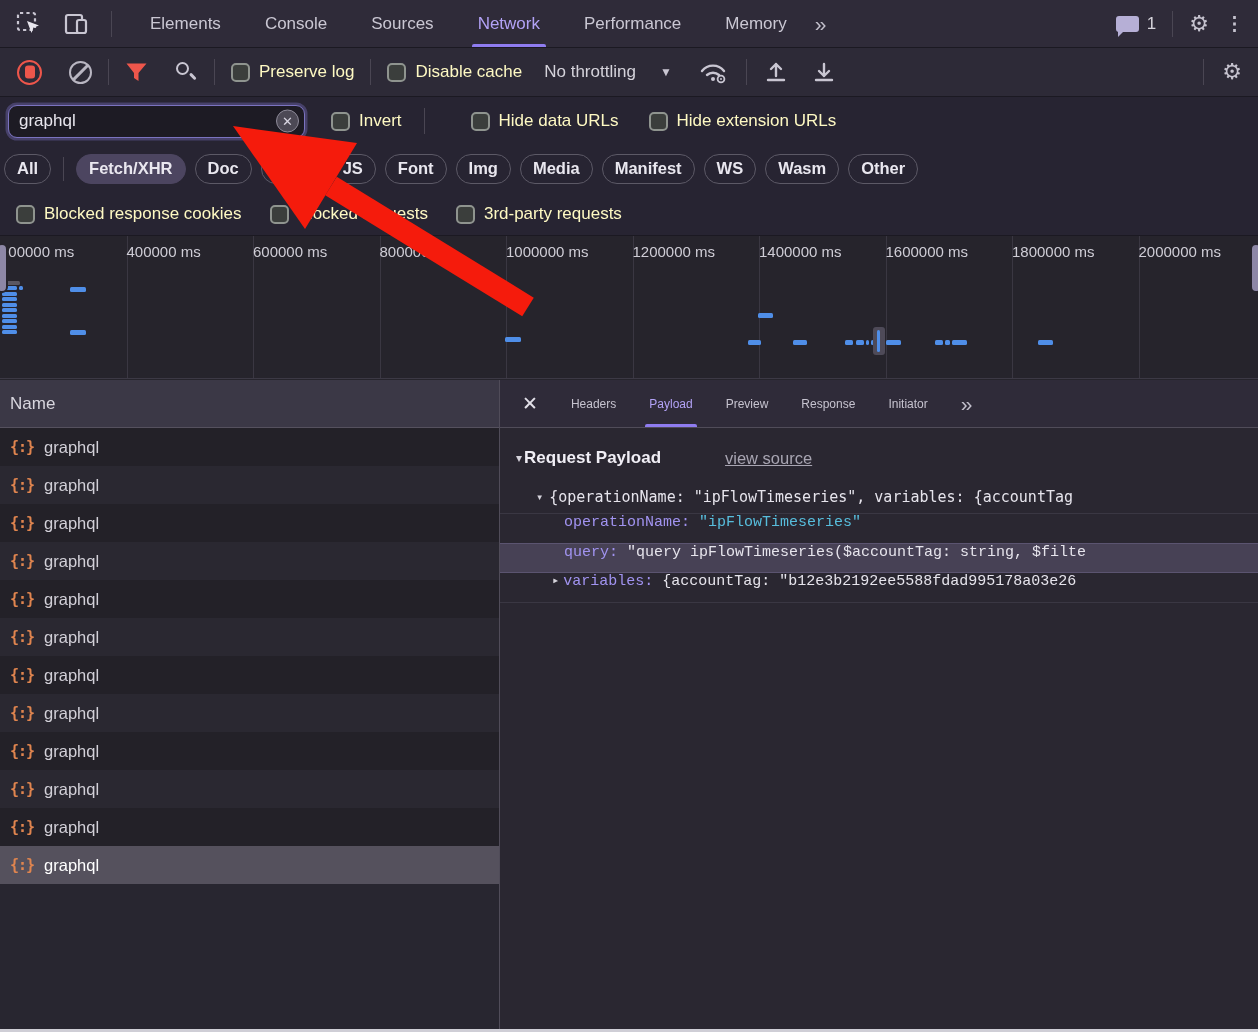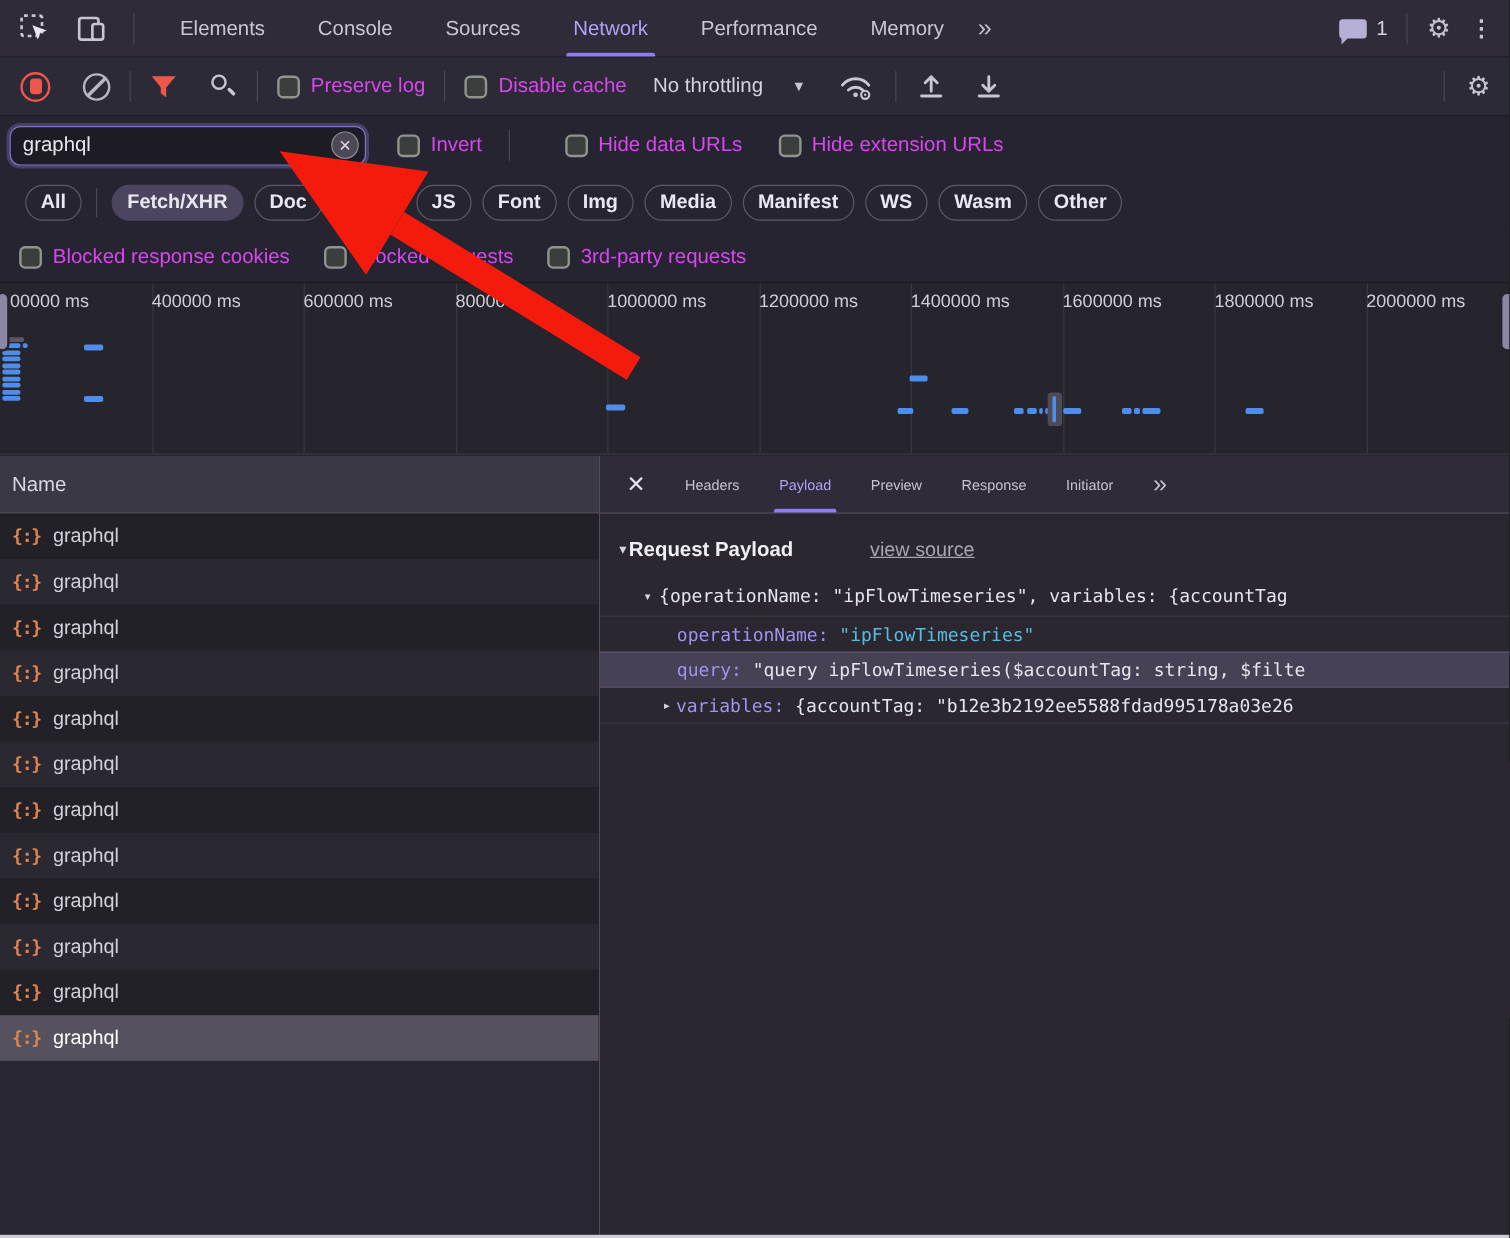--- a/index.html
+++ b/index.html
@@ -33,40 +33,40 @@
     display:flex; align-items:center; gap:0; }
   .record { position:relative; width:25px; height:25px; border:2.5px solid #ee564b; border-radius:50%; margin-left:17px; }
   .record i { position:absolute; left:50%; top:50%; transform:translate(-50%,-50%); width:10px; height:13px; background:#ee564b; border-radius:3px; }
   .block { position:relative; width:23px; height:23px; border:2.5px solid #b9b6c2; border-radius:50%; margin-left:27px; }
   .block::after { content:""; position:absolute; left:-1px; top:8px; width:21px; height:2.5px; background:#b9b6c2; transform:rotate(-45deg); }
   .t-sep { margin:0 16px; }
   .mag { position:relative; width:24px; height:24px; }
   .mag i { position:absolute; left:2px; top:2px; width:13px; height:13px; border:2.5px solid #c9c6d2; border-radius:50%; }
   .mag::after { content:""; position:absolute; left:15px; top:15px; width:8px; height:2.5px; background:#c9c6d2; transform:rotate(45deg); border-radius:2px; }
   .cb { width:19px; height:19px; border:2px solid #8f948f; border-radius:5px; background:#3b3e3c; flex:none; }
-  .cb-group { display:flex; align-items:center; gap:9px; font-size:17px; color:#d946ef; }
+  .cb-group { display:flex; align-items:center; gap:9px; font-size:17px; color:#fef9c3; }
   .throttle { display:flex; align-items:center; gap:24px; margin-left:22px; font-size:17px; }
   .dd-arrow { font-size:12px; color:#c9c6d2; }
   svg.icn { display:block; }
 
   
   #filterrow { top:97px; height:48px; background:#272432; display:flex; align-items:center; }
   #filter-box { position:relative; margin-left:8px; width:297px; height:33px; background:#1d1b24;
     border:1px solid #7b73c0; border-radius:9px; box-shadow:0 0 0 2.5px rgba(124,113,196,.38);
     display:flex; align-items:center; }
   #filter-input { background:transparent; border:none; outline:none; color:#e8e6ee; font-size:17px;
     font-family:"Liberation Sans",sans-serif; padding:0 34px 0 10px; width:100%; }
   .clear-x { position:absolute; right:5px; top:50%; transform:translateY(-50%); width:23px; height:23px;
     border-radius:50%; background:#4c4955; border:1.5px solid #8d8a98; color:#d9d6e2; font-size:13px;
     display:flex; align-items:center; justify-content:center; }
   #filterrow .cb-group { margin-left:26px; }
   #filterrow .vsep { margin:0 20px 0 22px; }
 
   
-  #chipsrow { top:145px; height:48px; background:#272432; display:flex; align-items:center; gap:9px; padding-left:21px; }
+  #chipsrow { top:145px; height:48px; background:#272432; display:flex; align-items:center; gap:9px; padding-left:4px; }
   .chip { border:1.5px solid #5c5966; border-radius:15px; padding:4px 12px 5px; font-size:16.5px;
     font-weight:600; color:#e9e7ef; background:transparent; white-space:nowrap; }
   .chip.sel { background:#4c4560; border-color:#4c4560; }
   .chip-sep { width:1px; height:24px; background:#4a4653; margin:0 3px; }
 
   
   #flagsrow { top:193px; height:42px; background:#272432; display:flex; align-items:center; gap:28px; padding-left:16px; }
 
   
   #timeline { top:235px; height:144px; background:#26242c; border-top:1px solid #1b1922; border-bottom:1px solid #3c3945; overflow:hidden; }
@@ -100,21 +100,21 @@
 
   
   #payload { position:relative; flex:1; font-size:15px; }
   .pl-title-row { display:flex; align-items:center; margin:15px 0 0 16px; height:30px; }
   .tri { font-size:12px; color:#d5d3db; margin-right:2px; }
   .pl-title { font-weight:bold; font-size:17px; color:#f0eef5; }
   .view-source { margin-left:64px; font-size:16.5px; color:#a8a5b2;text-decoration:underline; }
   .mono { font-family:"DejaVu Sans Mono",monospace; font-size:15px; white-space:nowrap; }
   .pl-preview { display:flex; align-items:center; height:32px; margin-left:36px; margin-top:8px; color:#e6e4ec; }
   .pl-preview .tri { margin-right:6px; }
-  .pl-line { display:flex; align-items:center; height:30px; padding-left:64px; color:#e6e4ec; }
+  .pl-line { display:flex; height:30px; padding-left:64px; color:#e6e4ec;font-family:Liberation Mono, monospace; }
   .pl-line.first { border-top:1px solid #3a3743; }
   .pl-line.hl { background:#474155; border-top:1px solid #5b5470; border-bottom:1px solid #5b5470; }
   .pl-line.last { border-bottom:1px solid #3a3743; padding-left:52px; }
   .pl-line.last .tri { margin-right:4px; }
   .k { color:#a193f0; }
   .v-str { color:#57bddc; }
   .v-plain { color:#e6e4ec; }
 
   #bottom-strip { position:absolute; left:0; bottom:0; width:1258px; height:3px; background:#cfced6; }
   #arrow-overlay { position:absolute; left:0; top:0; pointer-events:none; z-index:50; }

